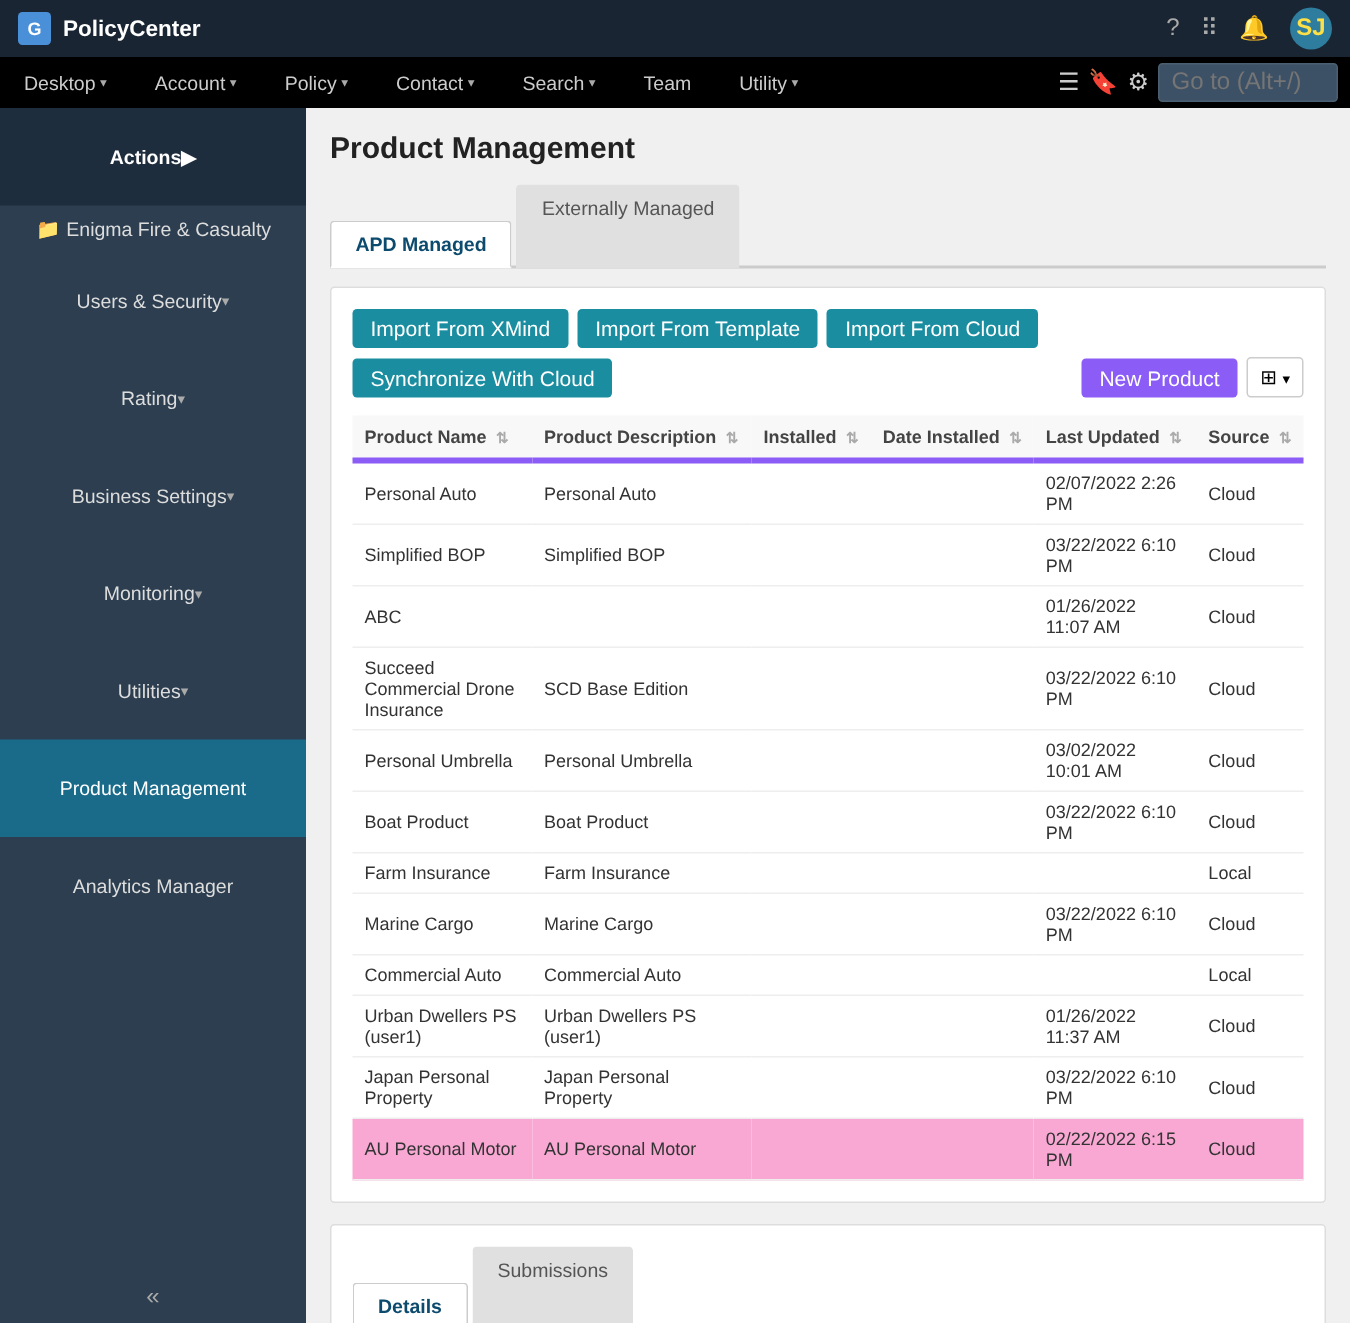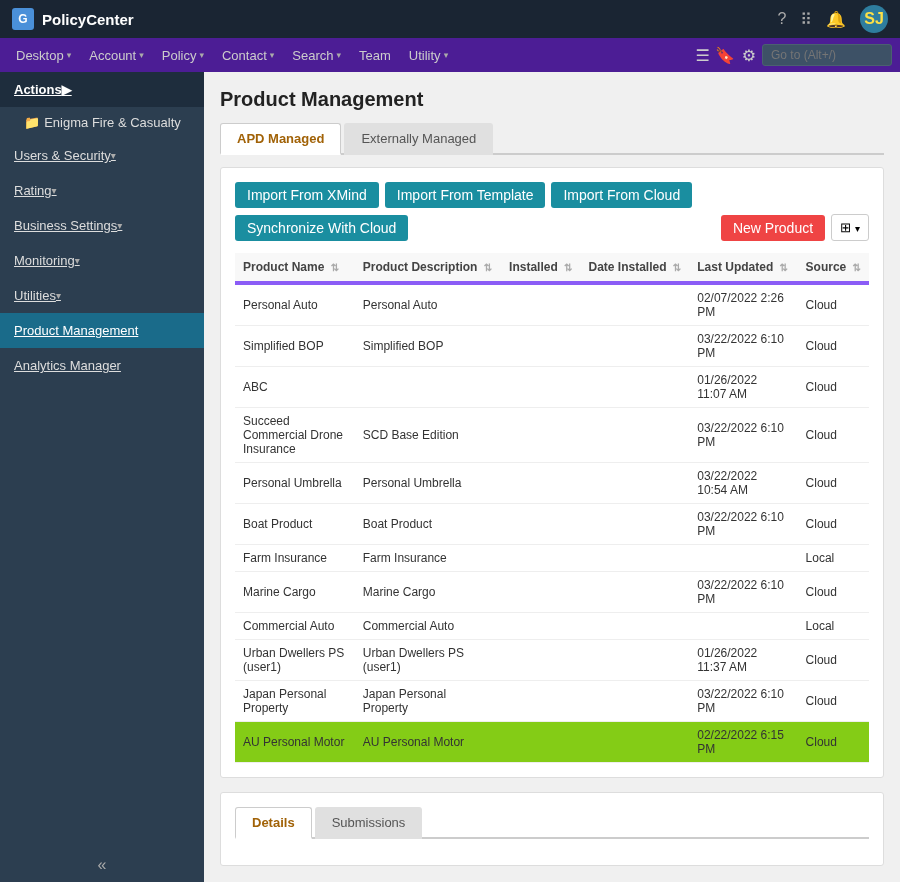--- a/index.html
+++ b/index.html
@@ -17,26 +17,26 @@
     }
     .top-bar-left { display: flex; align-items: center; gap: 8px; }
     .top-bar-logo { width: 22px; height: 22px; background: #4a90d9; border-radius: 3px; display: flex; align-items: center; justify-content: center; color: #fff; font-weight: bold; font-size: 12px; }
     .top-bar-appname { font-size: 15px; font-weight: bold; color: #fff; }
     .top-bar-right { display: flex; align-items: center; gap: 14px; }
     .top-bar-icon { color: #aaa; font-size: 16px; cursor: pointer; }
     .avatar { width: 28px; height: 28px; background: #2e7d9e; border-radius: 50%; display: flex; align-items: center; justify-content: center; color: #fde047; font-size: 16px; font-weight: bold; }
 
     
     .nav-bar {
-      background: #4c1d95;
+      background: #000000;
       height: 34px;
       display: flex;
       align-items: center;
       padding: 0 8px;
-      gap: 2px;
+      gap: 16px;
     }
     .nav-item {
       color: #ccc;
       font-size: 13px;
       padding: 0 8px;
       height: 34px;
       display: flex;
       align-items: center;
       cursor: pointer;
       gap: 3px;
@@ -51,27 +51,26 @@
     .sidebar {
       width: 204px;
       min-width: 204px;
       background: #2c3e50;
       color: #ddd;
       display: flex;
       flex-direction: column;
       overflow-y: auto;
     }
     .sidebar-item {
-      padding: 10px 14px;
+      padding: 25px 14px;
       cursor: pointer;
       display: flex;
       align-items: center;
-      justify-content: flex-start;
+      justify-content: center;
       font-size: 13px;
-      text-decoration: underline;
     }
     .sidebar-item.active { background: #1a6b8a; color: #fff; }
     .sidebar-item.section-header { background: #1e2d3d; color: #fff; font-weight: bold; }
     .sidebar-item .sidebar-caret { font-size: 10px; color: #aaa; }
     .sidebar-sub { padding: 8px 14px 8px 24px; cursor: pointer; font-size: 13px; display: flex; align-items: center; justify-content: space-between; }
     .sidebar-collapse-btn { padding: 8px 14px; cursor: pointer; color: #aaa; font-size: 16px; text-align: center; }
 
     
     .main-content {
       flex: 1;
@@ -88,58 +87,58 @@
       cursor: pointer;
       font-size: 13px;
       border: 1px solid transparent;
       border-bottom: none;
       margin-bottom: -2px;
       background: #e0e0e0;
       color: #555;
       border-radius: 3px 3px 0 0;
       margin-right: 3px;
     }
-    .tab.active { background: #fff; border-color: #ccc; color: #a16207; font-weight: bold; border-bottom: 2px solid #fff; }
+    .tab.active { background: #fff; border-color: #ccc; color: #0c4a6e; font-weight: bold; border-bottom: 2px solid #fff; margin-top: 24px; }
 
     
     .card { background: #fff; border: 1px solid #ddd; border-radius: 3px; padding: 14px; margin-bottom: 14px; }
 
     
     .toolbar { display: flex; align-items: center; gap: 6px; margin-bottom: 12px; flex-wrap: wrap; }
 
     
     .btn {
       padding: 5px 12px;
       font-size: 14px;
       border: none;
       border-radius: 3px;
       cursor: pointer;
       display: inline-flex;
       align-items: center;
       gap: 4px;
       white-space: nowrap;
     }
     .btn-teal { background: #1a8ea0; color: #fff; }
-    .btn-blue { background: #ef4444; color: #fff; }
+    .btn-blue { background: #8b5cf6; color: #fff; }
     .btn-grid-icon { background: #fff; border: 1px solid #ccc; padding: 5px 8px; border-radius: 3px; cursor: pointer; }
 
     
     .product-table { width: 100%; border-collapse: collapse; font-size: 12px; }
     .product-table th {
       text-align: left;
       padding: 7px 8px;
       background: #f8f8f8;
       border-bottom: 4px solid #8b5cf6;
       color: #444;
       white-space: nowrap;
       font-weight: bold;
     }
     .product-table th .sort-icon { color: #aaa; margin-left: 3px; font-size: 10px; }
     .product-table td { padding: 6px 8px; border-bottom: 1px solid #eee; }
-    .product-table tr.selected { background: #84cc16; }
+    .product-table tr.selected { background: #f9a8d4; }
   </style>
 </head>
 <body>
 
 <div class="top-bar">
   <div class="top-bar-left">
     <div class="top-bar-logo">G</div>
     <span class="top-bar-appname">PolicyCenter</span>
   </div>
   <div class="top-bar-right">
@@ -175,21 +174,21 @@
     <span>Team</span>
   </div>
   <div class="nav-item">
     <span>Utility</span>
     <span class="nav-caret">▾</span>
   </div>
   <div style="margin-left:auto; display:flex; align-items:center; gap:6px;">
     <span class="top-bar-icon" style="color:#ccc;">☰</span>
     <span class="top-bar-icon" style="color:#ccc;">🔖</span>
     <span class="top-bar-icon" style="color:#ccc;">⚙</span>
-    <input type="text" style="background: rgb(61, 81, 102); border: 1px solid rgb(74, 96, 112); color: rgb(204, 204, 204); padding: 3px 8px; font-size: 12px; border-radius: 3px; width: 130px;" placeholder="Go to (Alt+/)">
+    <input type="text" style="background: rgb(61, 81, 102); border: 1px solid rgb(74, 96, 112); color: rgb(204, 204, 204); padding: 3px 8px; font-size: 16px; border-radius: 3px; width: 120px;" placeholder="Go to (Alt+/)">
   </div>
 </div>
 
 <div class="layout">
 
   <div class="sidebar">
     <div class="sidebar-item section-header">
       <span>Actions</span>
       <span>▶</span>
     </div>
@@ -288,21 +287,21 @@
     <td></td>
     <td></td>
     <td>03/22/2022 6:10 PM</td>
     <td>Cloud</td>
   </tr>
             <tr>
     <td>Personal Umbrella</td>
     <td>Personal Umbrella</td>
     <td></td>
     <td></td>
-    <td>03/22/2022 10:54 AM</td>
+    <td>03/02/2022 10:01 AM</td>
     <td>Cloud</td>
   </tr>
             <tr>
     <td>Boat Product</td>
     <td>Boat Product</td>
     <td></td>
     <td></td>
     <td>03/22/2022 6:10 PM</td>
     <td>Cloud</td>
   </tr>

